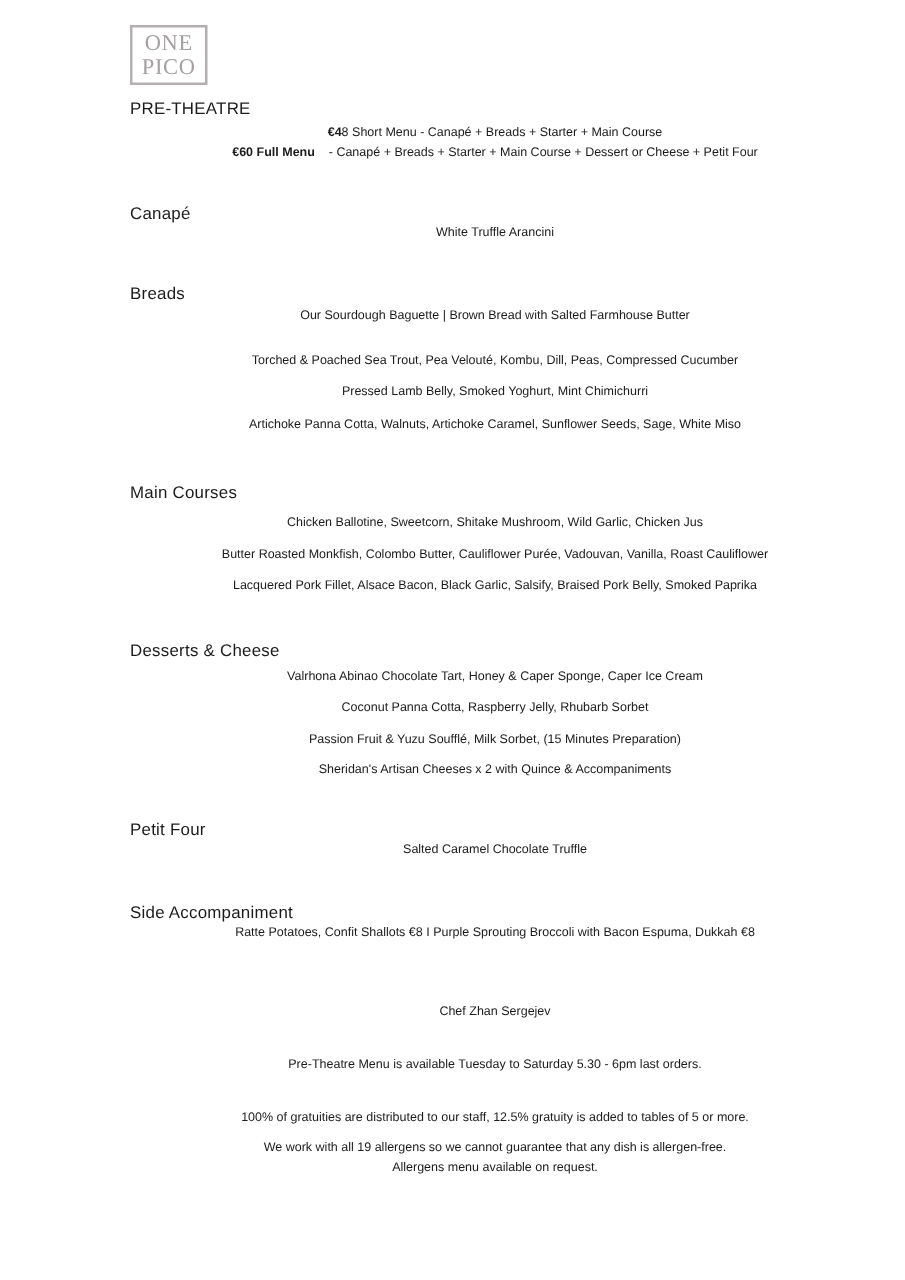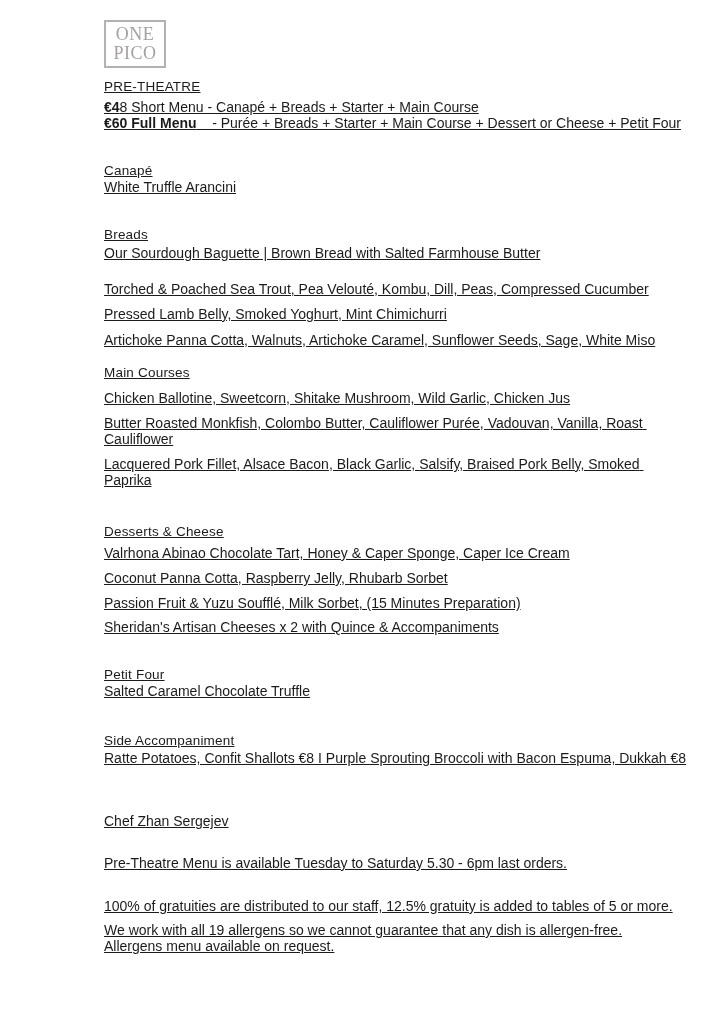--- a/index.html
+++ b/index.html
@@ -14,53 +14,53 @@
   .logo{
     margin:20px 0 0 104px;
     width:58px;height:44px;
     border:2px solid #b3b0af;
     display:flex;flex-direction:column;justify-content:center;align-items:center;
     color:#a5a1a0;
     font-family:"Liberation Serif","DejaVu Serif",serif;
     font-size:18px;line-height:19px;letter-spacing:0.5px;
     text-align:left;
   }
-  .content{margin-left:104px;margin-right:36px;text-decoration:underline;}
-  .line{font-size:14px;line-height:16px;white-space:pre-wrap;}
+  .content{margin-left:104px;margin-right:36px;}
+  .line{font-size:10px;line-height:16px;white-space:pre-wrap;text-align:center;}
   .title{font-size:13.5px;line-height:16px;letter-spacing:0.2px;}
   .b{font-weight:bold;}
 </style>
 </head>
 <body>
 
 <div class="page">
 
   <div class="logo">
     <div>ONE</div>
     <div>PICO</div>
   </div>
 
   <div class="content">
 
     <div class="title" style="margin-top:11px">PRE-THEATRE</div>
 
     <div class="line" style="margin-top:4px"><span class="b">€4</span><span>8 Short Menu - Canapé + Breads + Starter + Main Course</span></div>
-    <div class="line"><span class="b">€60 Full Menu</span><span>    - Purée + Breads + Starter + Main Course + Dessert or Cheese + Petit Four</span></div>
+    <div class="line"><span class="b">€60 Full Menu</span><span>    - Canapé + Breads + Starter + Main Course + Dessert or Cheese + Petit Four</span></div>
 
     <div class="title" style="margin-top:32px">Canapé</div>
     <div class="line">White Truffle Arancini</div>
 
     <div class="title" style="margin-top:32px">Breads</div>
     <div class="line" style="margin-top:2px">Our Sourdough Baguette | Brown Bread with Salted Farmhouse Butter</div>
 
     <div class="line" style="margin-top:20px">Torched &amp; Poached Sea Trout, Pea Velouté, Kombu, Dill, Peas, Compressed Cucumber</div>
     <div class="line" style="margin-top:9px">Pressed Lamb Belly, Smoked Yoghurt, Mint Chimichurri</div>
     <div class="line" style="margin-top:10px">Artichoke Panna Cotta, Walnuts, Artichoke Caramel, Sunflower Seeds, Sage, White Miso</div>
 
-    <div class="title" style="margin-top:17px">Main Courses</div>
+    <div class="title" style="margin-top:38px">Main Courses</div>
     <div class="line" style="margin-top:9px">Chicken Ballotine, Sweetcorn, Shitake Mushroom, Wild Garlic, Chicken Jus</div>
     <div class="line" style="margin-top:9px">Butter Roasted Monkfish, Colombo Butter, Cauliflower Purée, Vadouvan, Vanilla, Roast Cauliflower</div>
     <div class="line" style="margin-top:9px">Lacquered Pork Fillet, Alsace Bacon, Black Garlic, Salsify, Braised Pork Belly, Smoked Paprika</div>
 
     <div class="title" style="margin-top:36px">Desserts &amp; Cheese</div>
     <div class="line" style="margin-top:5px">Valrhona Abinao Chocolate Tart, Honey &amp; Caper Sponge, Caper Ice Cream</div>
     <div class="line" style="margin-top:9px">Coconut Panna Cotta, Raspberry Jelly, Rhubarb Sorbet</div>
     <div class="line" style="margin-top:9px">Passion Fruit &amp; Yuzu Soufflé, Milk Sorbet, (15 Minutes Preparation)</div>
     <div class="line" style="margin-top:8px">Sheridan's Artisan Cheeses x 2 with Quince &amp; Accompaniments</div>
 

